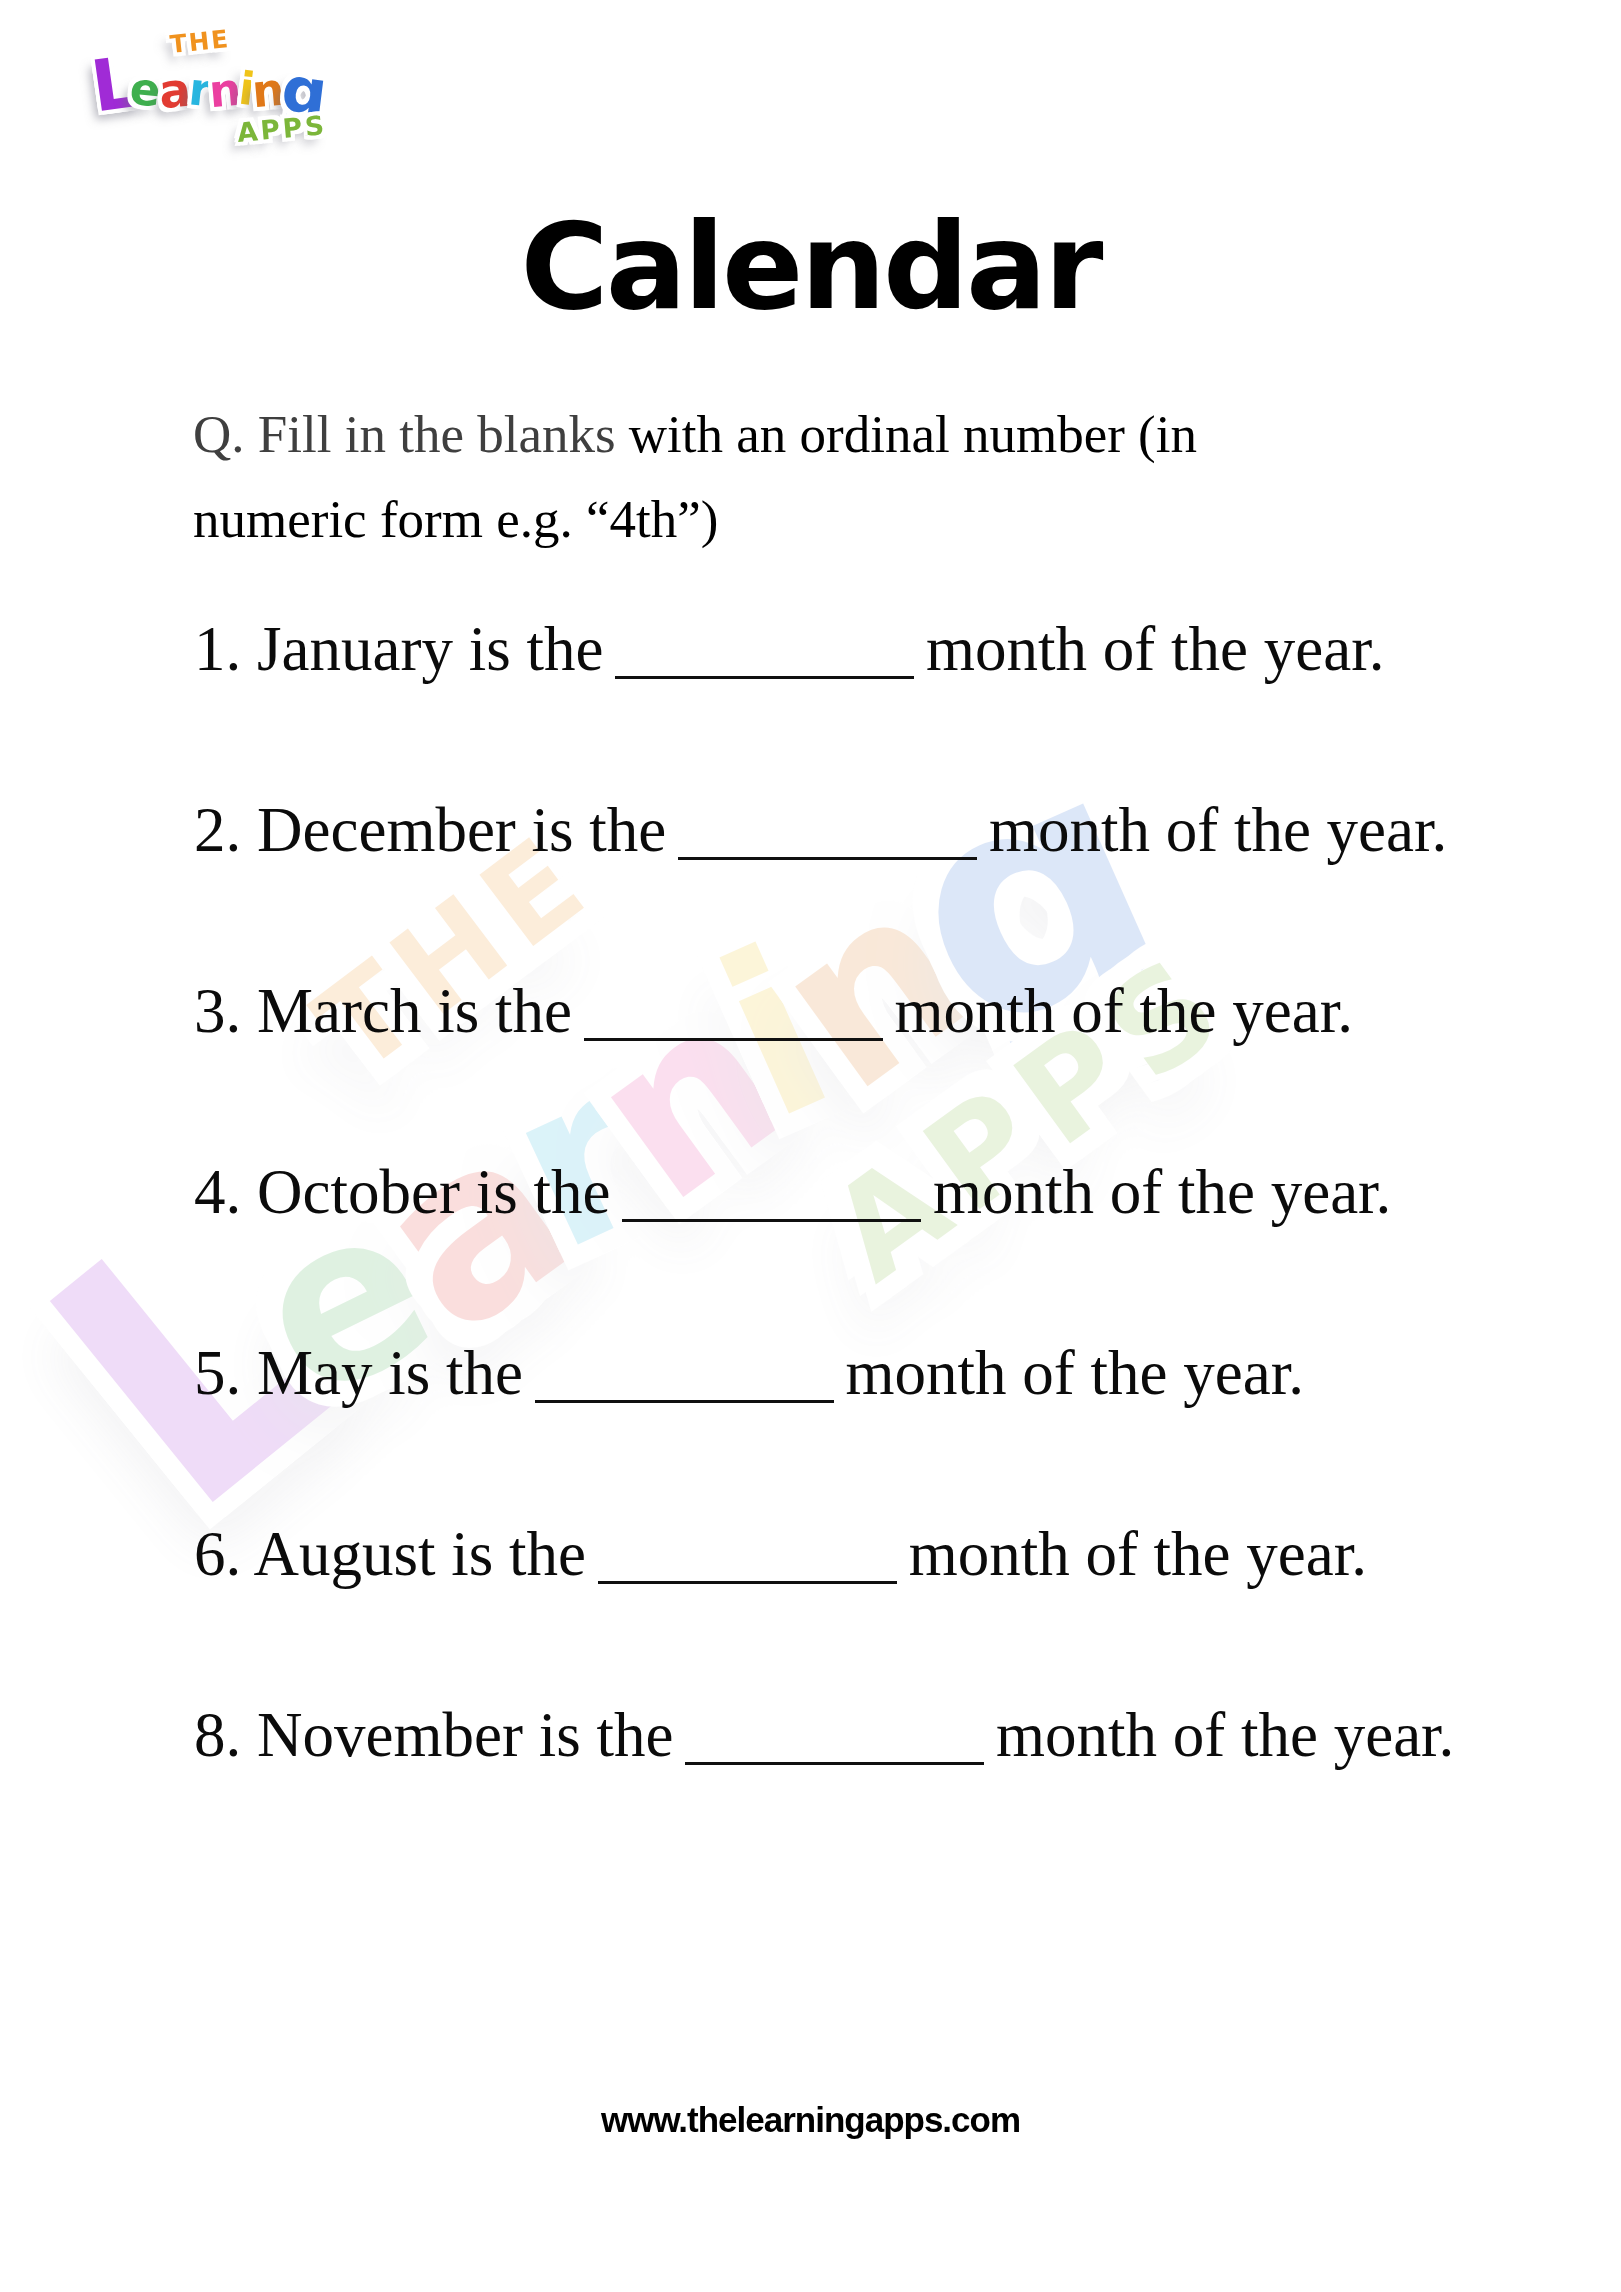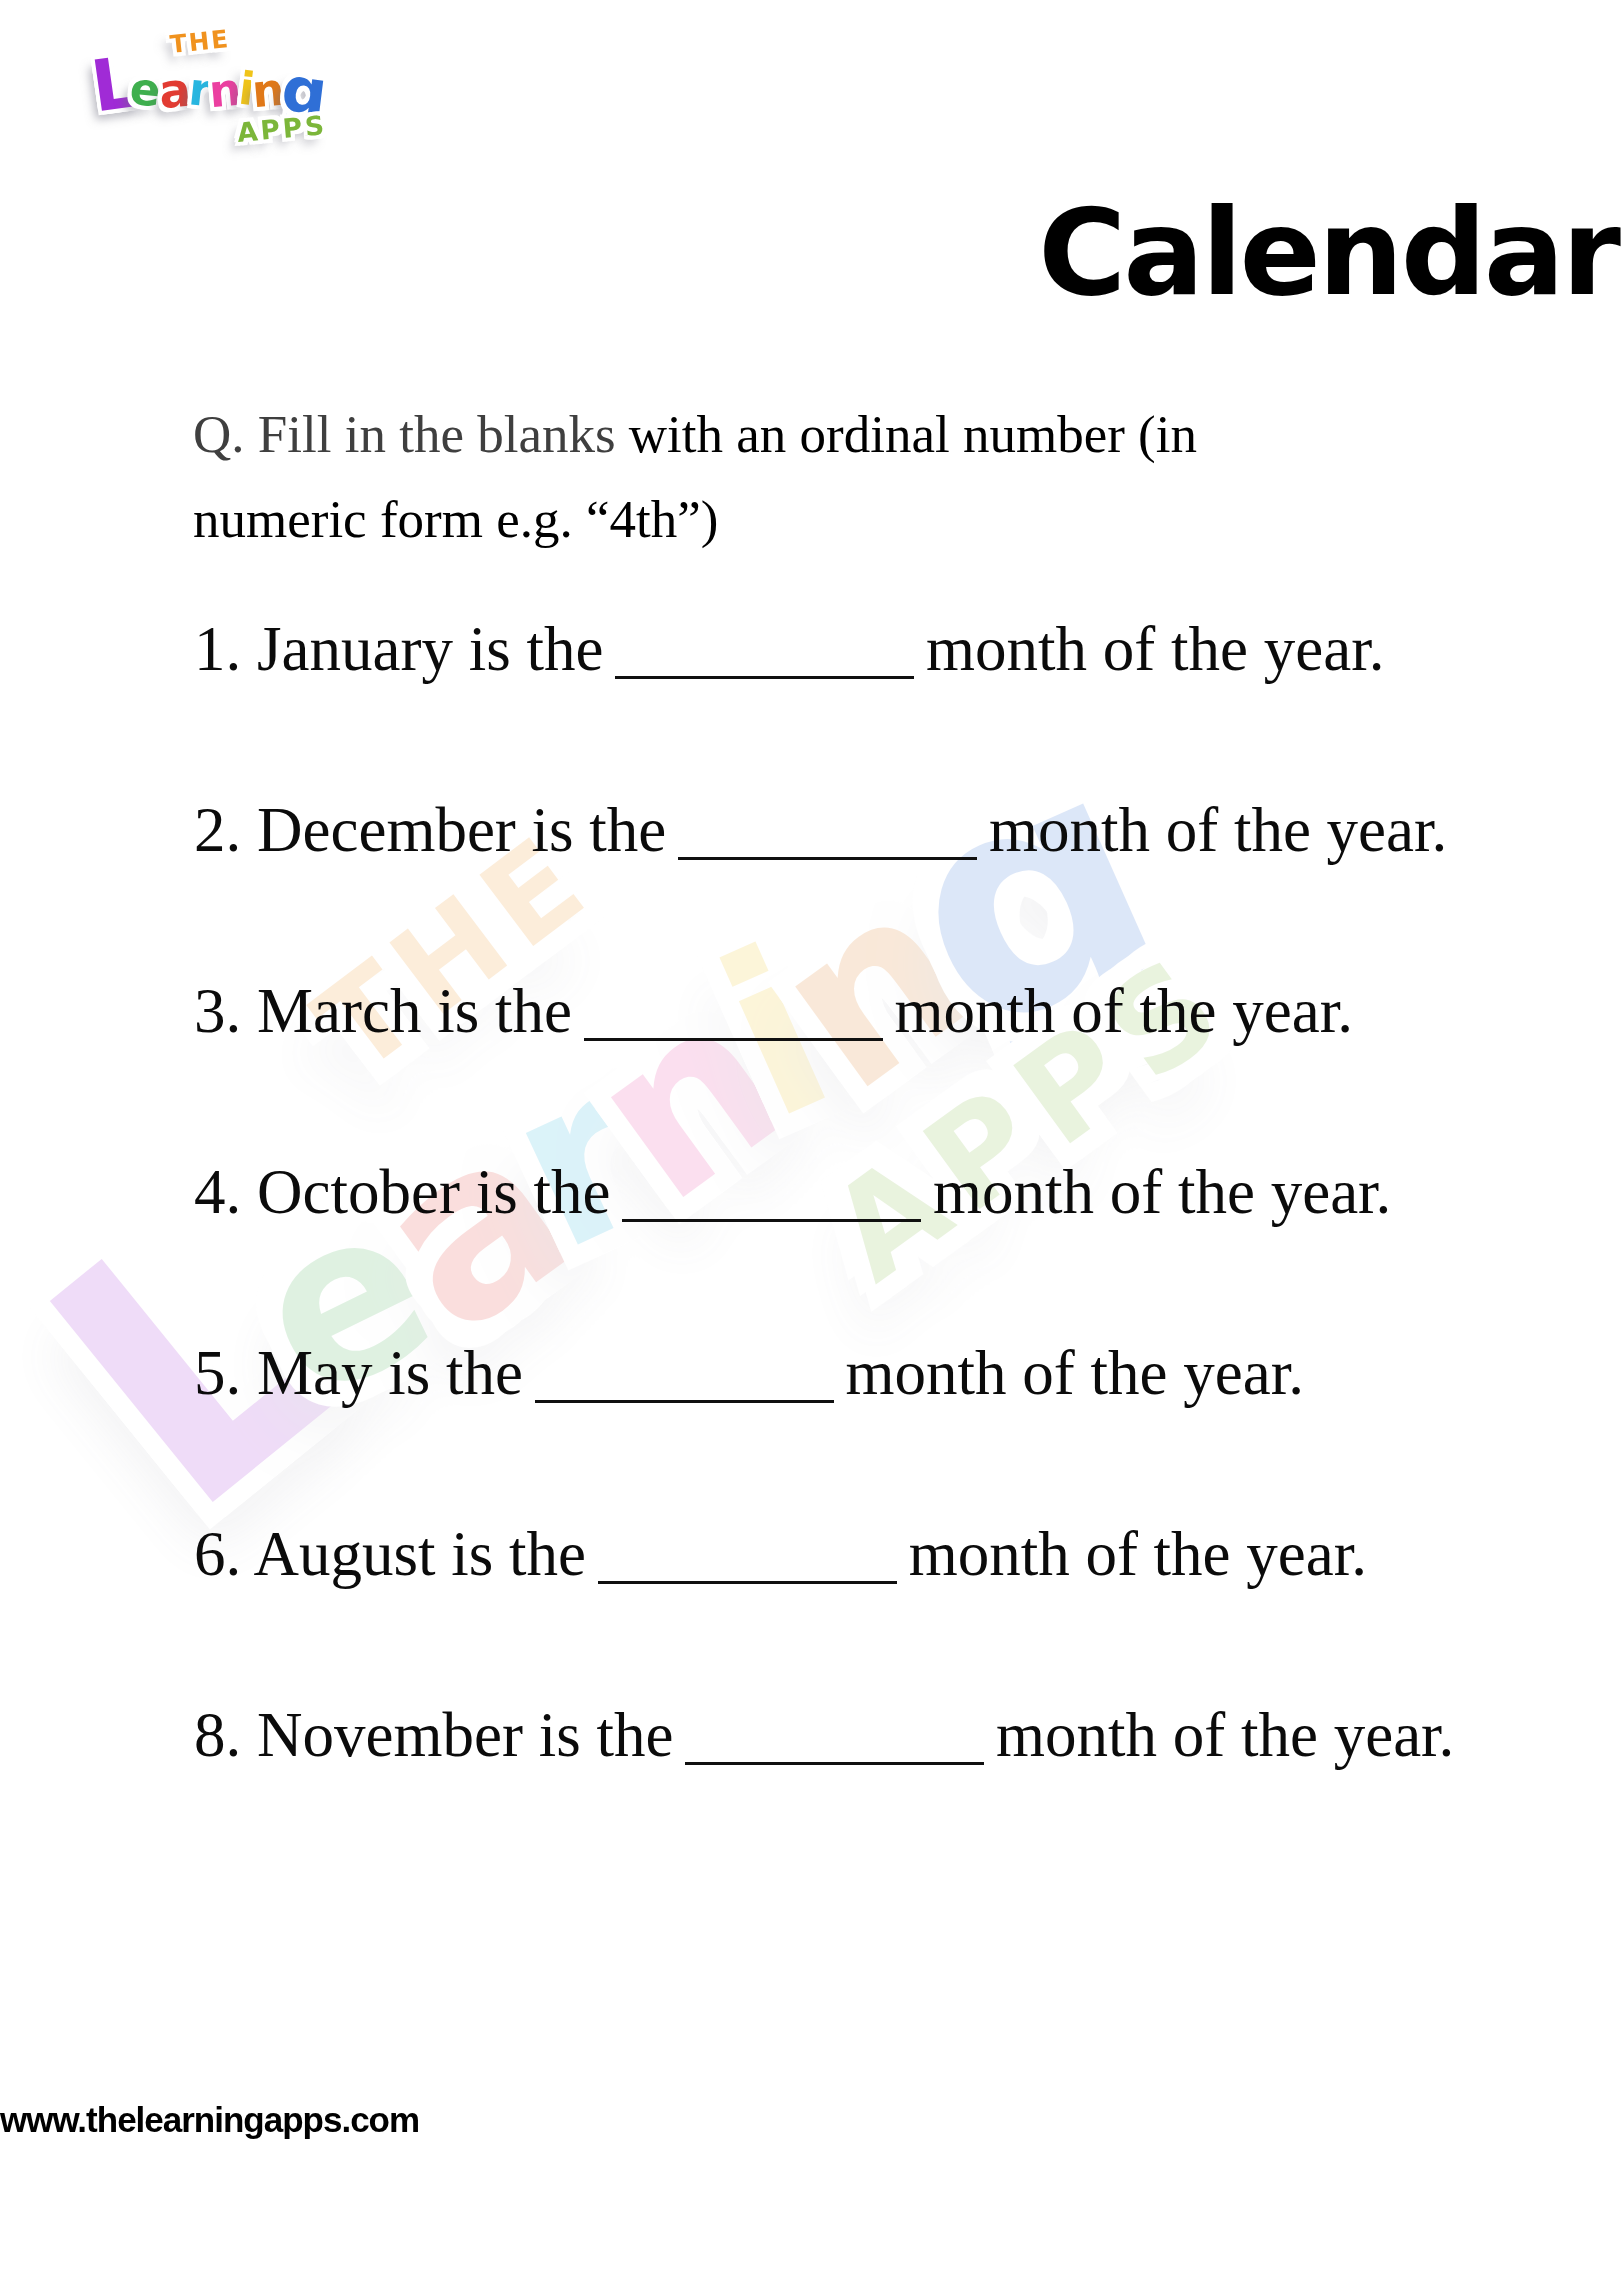--- a/index.html
+++ b/index.html
@@ -46,21 +46,21 @@
     transform-origin:147px 64px;
     z-index:0;
     pointer-events:none;
   }
 
   
   .content{position:relative;z-index:1;}
 
   .title{
     position:absolute;left:0;right:0;top:190px;
-    margin:3px;text-align:right;
+    margin:17px;text-align:center;
     font-family:"DejaVu Sans",sans-serif;
     font-weight:800;font-size:120px;line-height:1;letter-spacing:-2.9px;
     color:#000;
   }
 
   .question{
     position:absolute;left:193px;top:392px;width:1304px;
     font-weight:400;font-size:53px;line-height:1.6;color:#000;
   }
   .q-lead{color:#3f3f3f;}
@@ -68,20 +68,21 @@
   .items{position:absolute;left:194px;top:613px;font-size:63px;line-height:1.15;}
   .item{height:181px;white-space:nowrap;}
   .blank{
     display:inline-block;width:299px;height:1em;
     border-bottom:3.9px solid #101010;
     margin:0 11.8px;vertical-align:-0.14em;
   }
 
   .footer{
     position:absolute;left:0;right:0;top:2100px;
+    text-align:center;
     font-family:"Liberation Sans",sans-serif;
     font-weight:700;font-size:35px;letter-spacing:-1px;color:#000;
   }
 </style>
 </head>
 <body>
 
 <div class="page">
 
   <div class="watermark">

